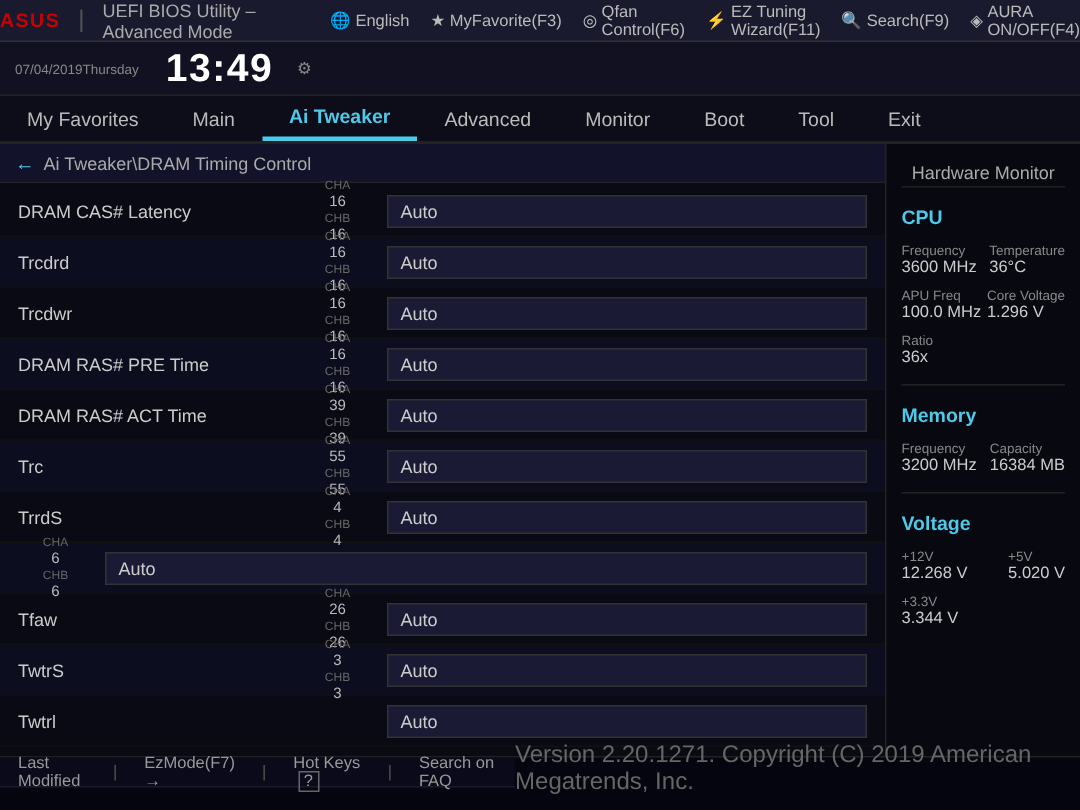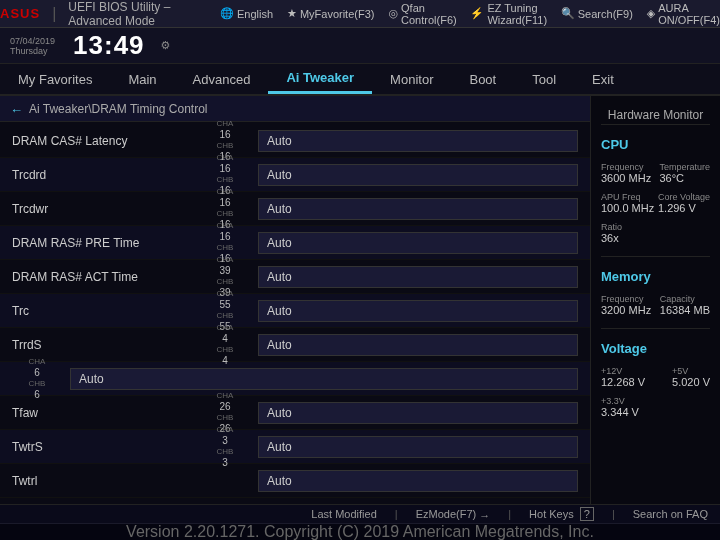--- a/index.html
+++ b/index.html
@@ -44,21 +44,20 @@
       background: #111122;
       height: 36px;
       display: flex;
       align-items: center;
       padding: 0 10px;
       gap: 16px;
       border-bottom: 1px solid #222;
     }
     .date-time {
       display: flex;
-      flex-direction: column;
       font-size: 9px;
       color: #888;
       margin-right: 2px;
     }
     .clock {
       font-size: 26px;
       font-weight: bold;
       color: #fff;
       letter-spacing: 1px;
     }
@@ -189,21 +188,21 @@
       border-top: 1px solid #222;
       margin: 4px 0;
     }
 
     
     .footer {
       height: 36px;
       background: #050510;
       border-top: 1px solid #222;
       display: flex;
-      flex-direction: column;
+      flex-direction: row;
     }
     .footer-top {
       height: 20px;
       background: #0a0a1a;
       display: flex;
       align-items: center;
       justify-content: flex-end;
       padding: 0 12px;
       gap: 18px;
       font-size: 11px;
@@ -257,22 +256,22 @@
     <span>07/04/2019</span>
     <span>Thursday</span>
   </div>
   <span class="clock">13:49</span>
   <span class="gear-icon">⚙</span>
 </div>
 
 <div class="nav-bar">
   <div class="nav-item">My Favorites</div>
   <div class="nav-item">Main</div>
+  <div class="nav-item active">Ai Tweaker</div>
   <div class="nav-item">Advanced</div>
-  <div class="nav-item active">Ai Tweaker</div>
   <div class="nav-item">Monitor</div>
   <div class="nav-item">Boot</div>
   <div class="nav-item">Tool</div>
   <div class="nav-item">Exit</div>
 </div>
 
 <div class="main-content">
 
   <div class="left-panel">
 

